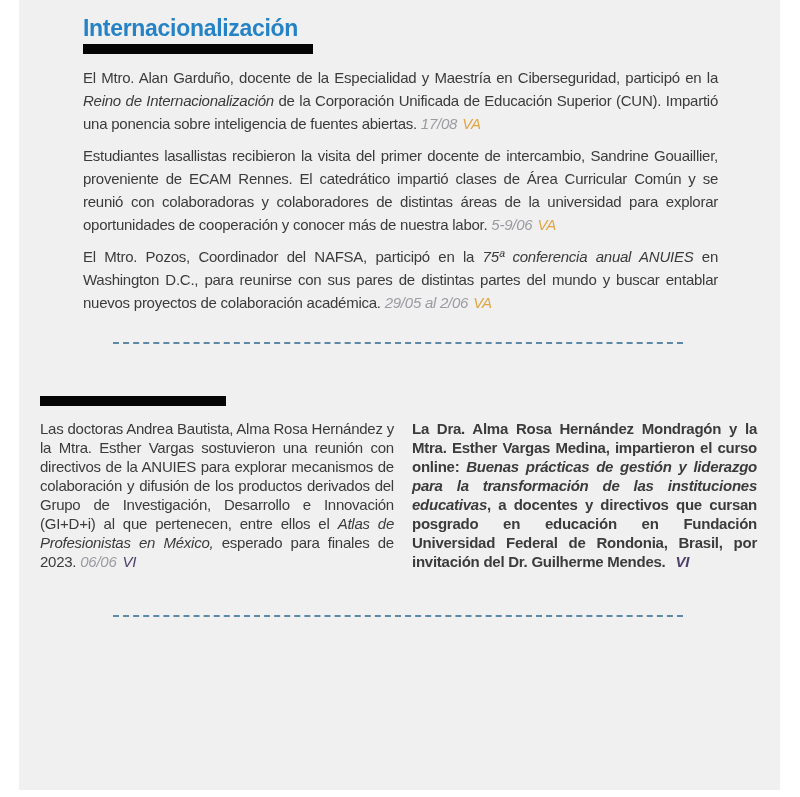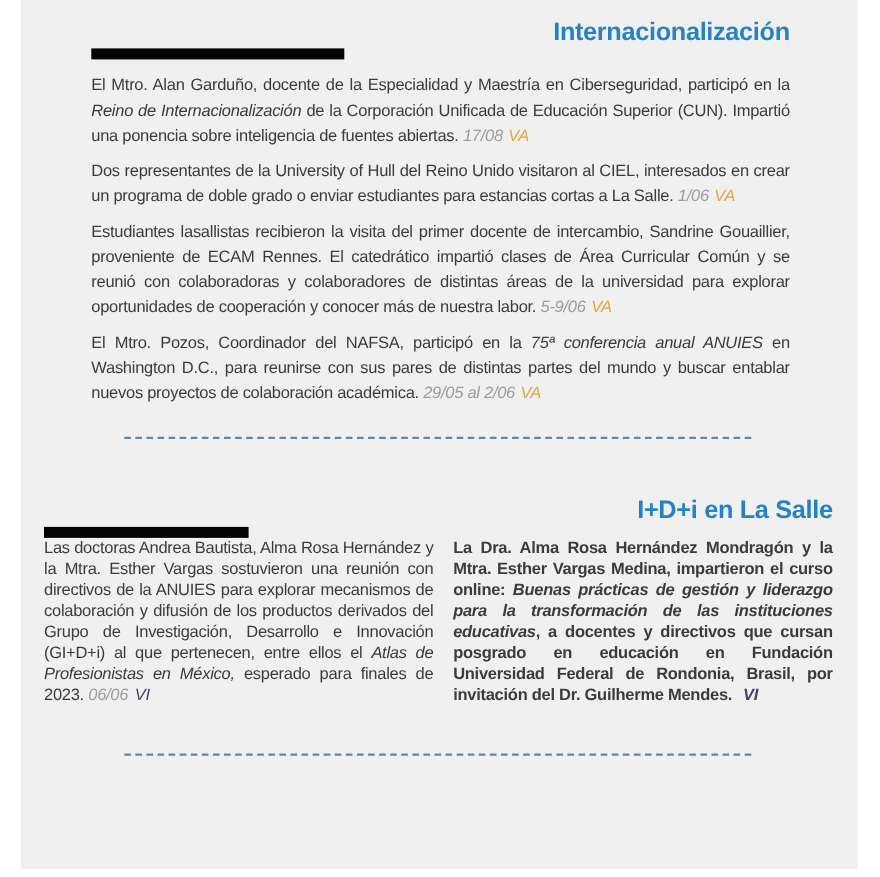--- a/index.html
+++ b/index.html
@@ -28,21 +28,20 @@
   }
   .sec1{padding:14px 62px 0 64px;}
   .sec2{padding:50px 23px 0 21px;}
   .section-title{
     margin:0;
     font-size:23px;
     font-weight:800;
     letter-spacing:-0.3px;
     color:var(--blue);
     line-height:28px;
-    text-align:right;
   }
   .title-bar{height:10px;background:var(--bar);margin-top:2px;}
   .bar-1{width:230px;}
   .bar-2{width:186px;}
   .body-copy{
     font-size:15px;
     line-height:23px;
     letter-spacing:-0.25px;
     color:var(--text);
     text-align:justify;
@@ -54,21 +53,21 @@
   .tag{font-style:italic;margin-left:5px;}
   .va{color:var(--va);}
   .vi{color:var(--vi);}
   .divider{
     height:0;
     border-top:2px dashed var(--divider);
     width:570px;
   }
   .divider-1{margin:28px 0 0 30px;}
   .divider-2{margin:44px 0 0 73px;}
-  .columns{display:flex;gap:18px;}
+  .columns{display:flex;gap:18px;margin-top:13px;}
   .col{
     font-size:15px;
     line-height:19px;
     letter-spacing:-0.25px;
     color:var(--text);
     text-align:justify;
     margin:0;
   }
   .col-left{width:356px;}
   .col-right{width:347px;font-weight:bold;}
@@ -79,31 +78,29 @@
 
 <div class="page">
 
   <section class="sec1">
     <h1 class="section-title">Internacionalización</h1>
     <div class="title-bar bar-1"></div>
 
     <p class="body-copy first-item"><span>El Mtro. Alan Garduño, docente de la Especialidad y Maestría en Ciberseguridad, participó en la </span><span class="it">Reino de Internacionalización</span><span> de la Corporación Unificada de Educación Superior (CUN). Impartió una ponencia sobre inteligencia de fuentes abiertas. </span><span class="date">17/08</span><span class="tag va">VA</span></p>
 
 
-    <p class="body-copy"><span>Dos representantes de la University of Hull del Reino Unido visitaron al CIEL, interesados en crear un programa de doble grado o enviar estudiantes para estancias cortas a La Salle. </span><span class="date">1/06</span><span class="tag va">VA</span></p>
 
     <p class="body-copy"><span>Estudiantes lasallistas recibieron la visita del primer docente de intercambio, Sandrine Gouaillier, proveniente de ECAM Rennes. El catedrático impartió clases de Área Curricular Común y se reunió con colaboradoras y colaboradores de distintas áreas de la universidad para explorar oportunidades de cooperación y conocer más de nuestra labor. </span><span class="date">5-9/06</span><span class="tag va">VA</span></p>
 
     <p class="body-copy"><span>El Mtro. Pozos, Coordinador del NAFSA, participó en la </span><span class="it">75ª conferencia anual ANUIES</span><span> en Washington D.C., para reunirse con sus pares de distintas partes del mundo y buscar entablar nuevos proyectos de colaboración académica. </span><span class="date">29/05 al 2/06</span><span class="tag va">VA</span></p>
 
     <div class="divider divider-1"></div>
   </section>
 
   <section class="sec2">
-    <h1 class="section-title">I+D+i en La Salle</h1>
     <div class="title-bar bar-2"></div>
 
     <div class="columns">
       <p class="col col-left"><span>Las doctoras Andrea Bautista, Alma Rosa Hernández y la Mtra. Esther Vargas sostuvieron una reunión con directivos de la ANUIES para explorar mecanismos de colaboración y difusión de los productos derivados del Grupo de Investigación, Desarrollo e Innovación (GI+D+i) al que pertenecen, entre ellos el </span><span class="it">Atlas de Profesionistas en México,</span><span> esperado para finales de 2023. </span><span class="date">06/06</span><span class="tag vi">VI</span></p>
 
       <p class="col col-right"><span>La Dra. Alma Rosa Hernández Mondragón y la Mtra. Esther Vargas Medina, impartieron el curso online: </span><span class="it">Buenas prácticas de gestión y liderazgo para la transformación de las instituciones educativas</span><span>, a docentes y directivos que cursan posgrado en educación en Fundación Universidad Federal de Rondonia, Brasil, por invitación del Dr. Guilherme Mendes. </span><span class="tag vi">VI</span></p>
     </div>
 
     <div class="divider divider-2"></div>
   </section>

